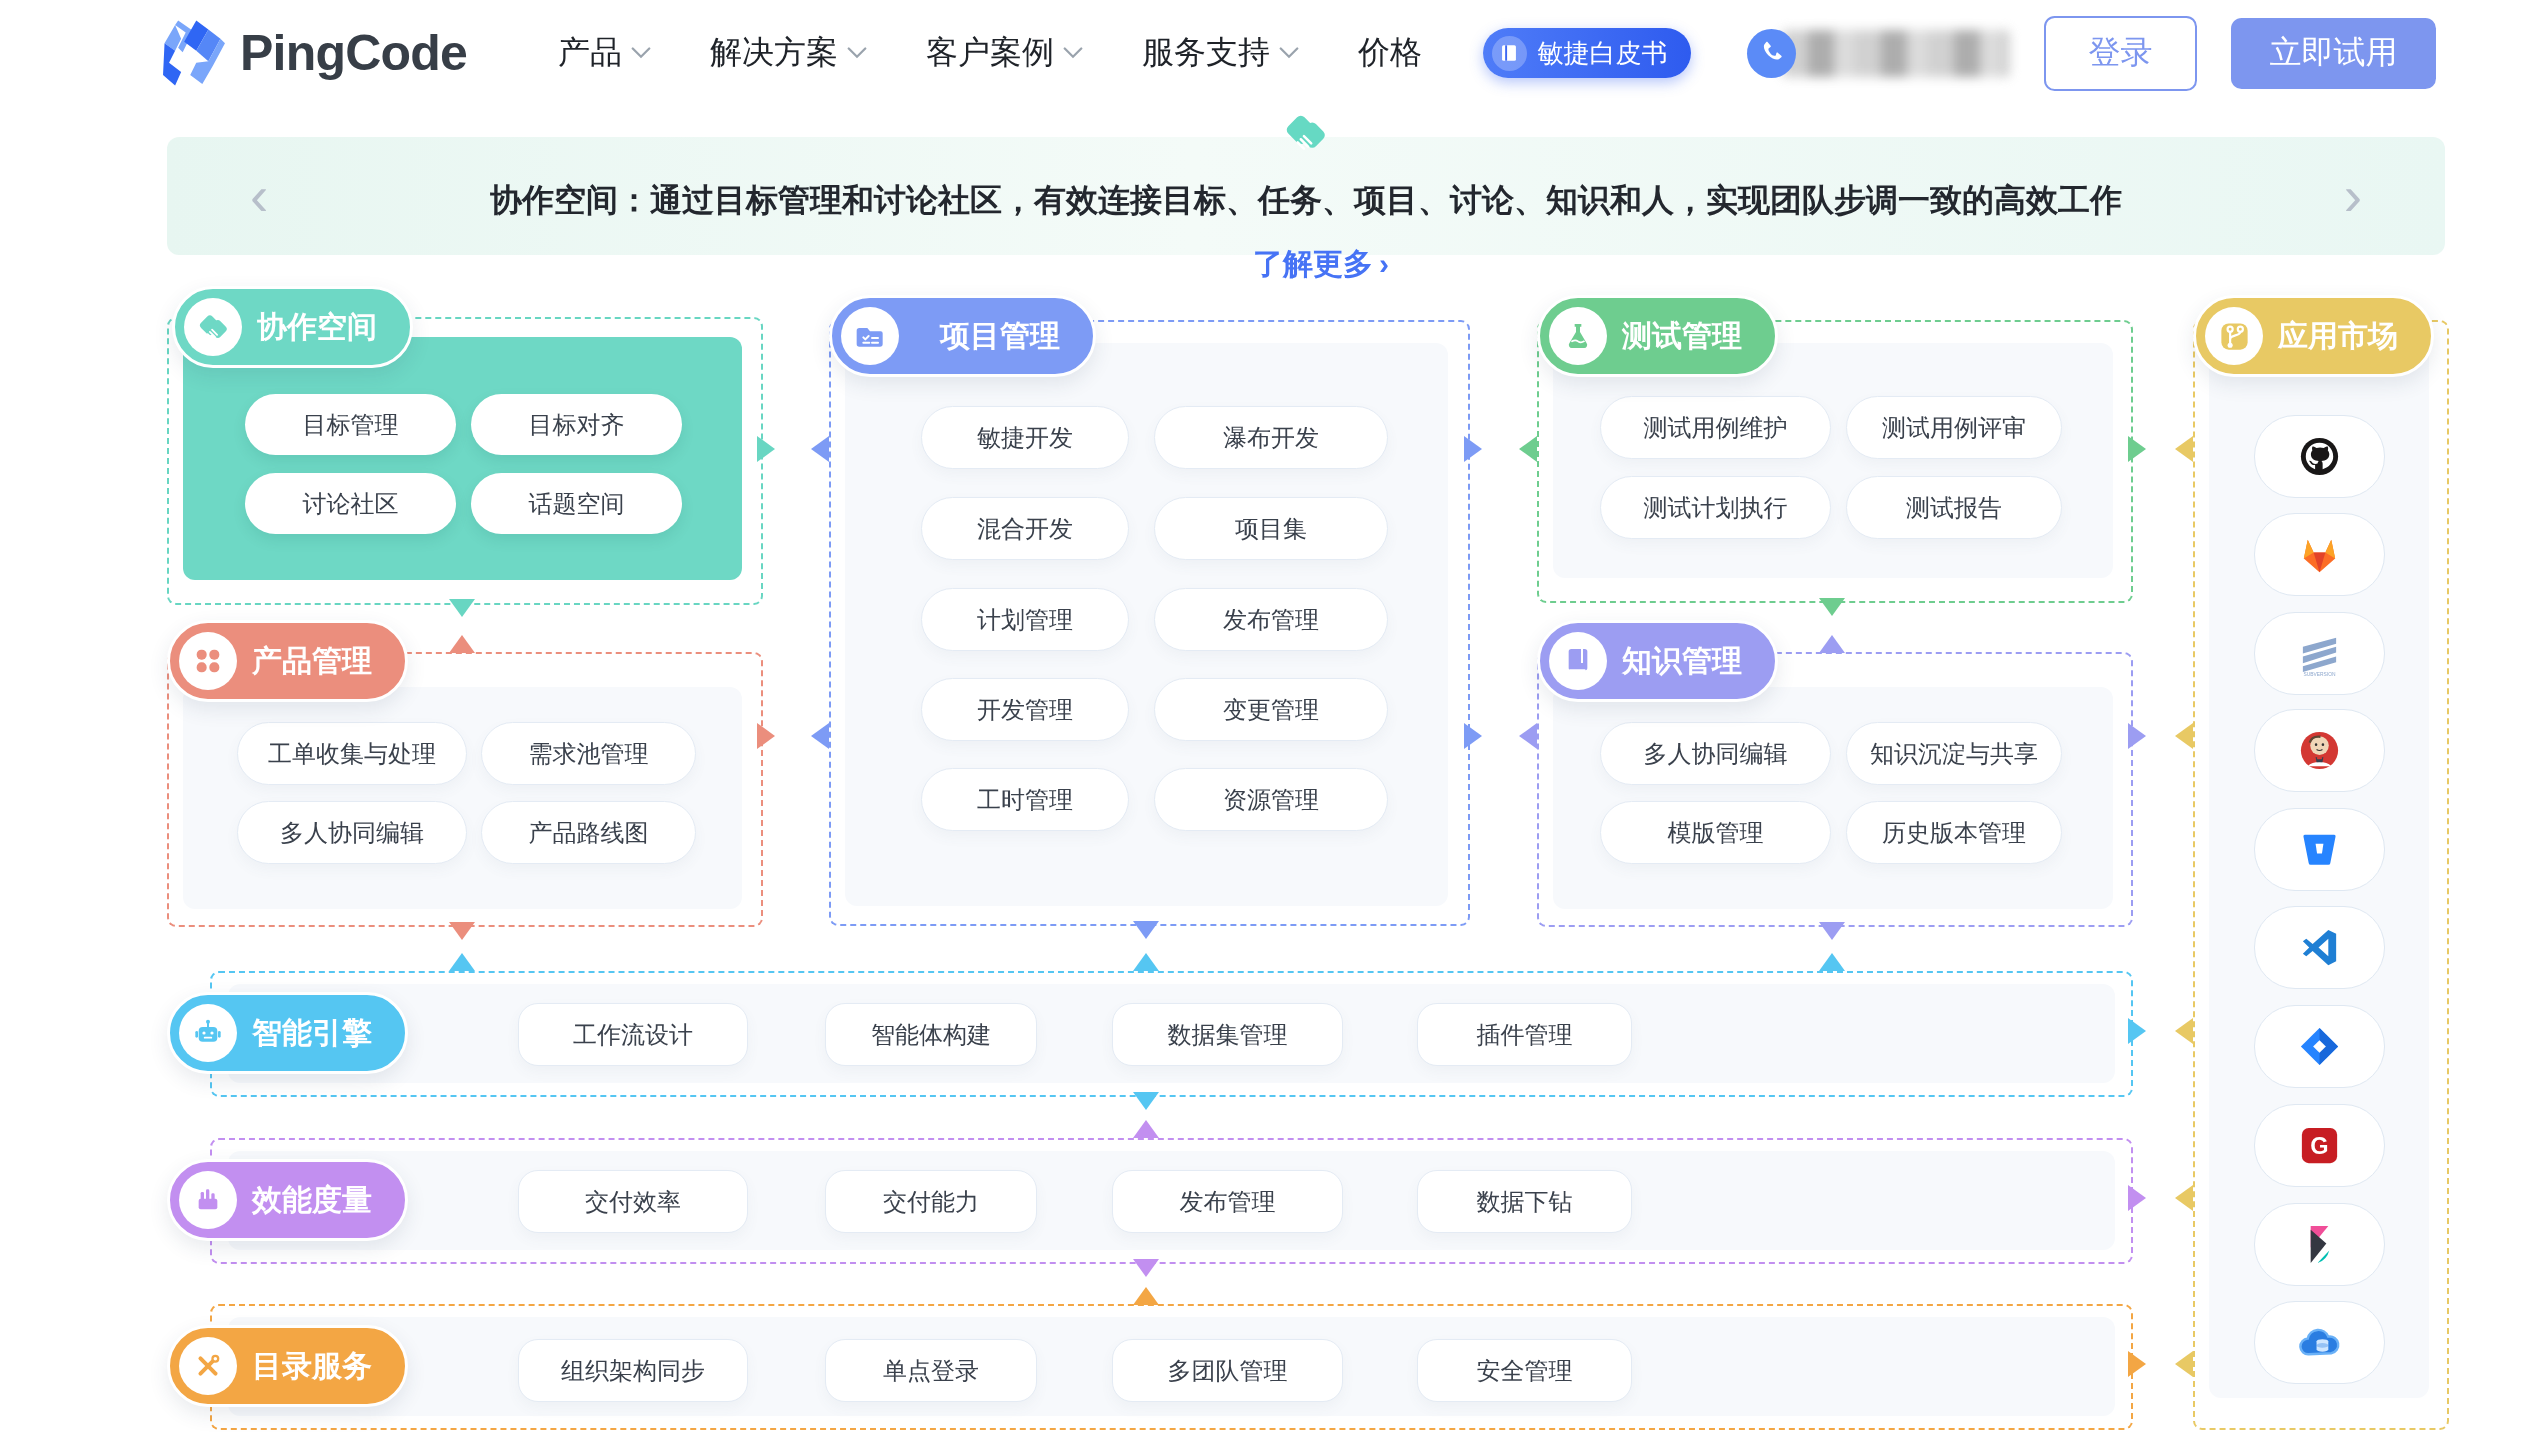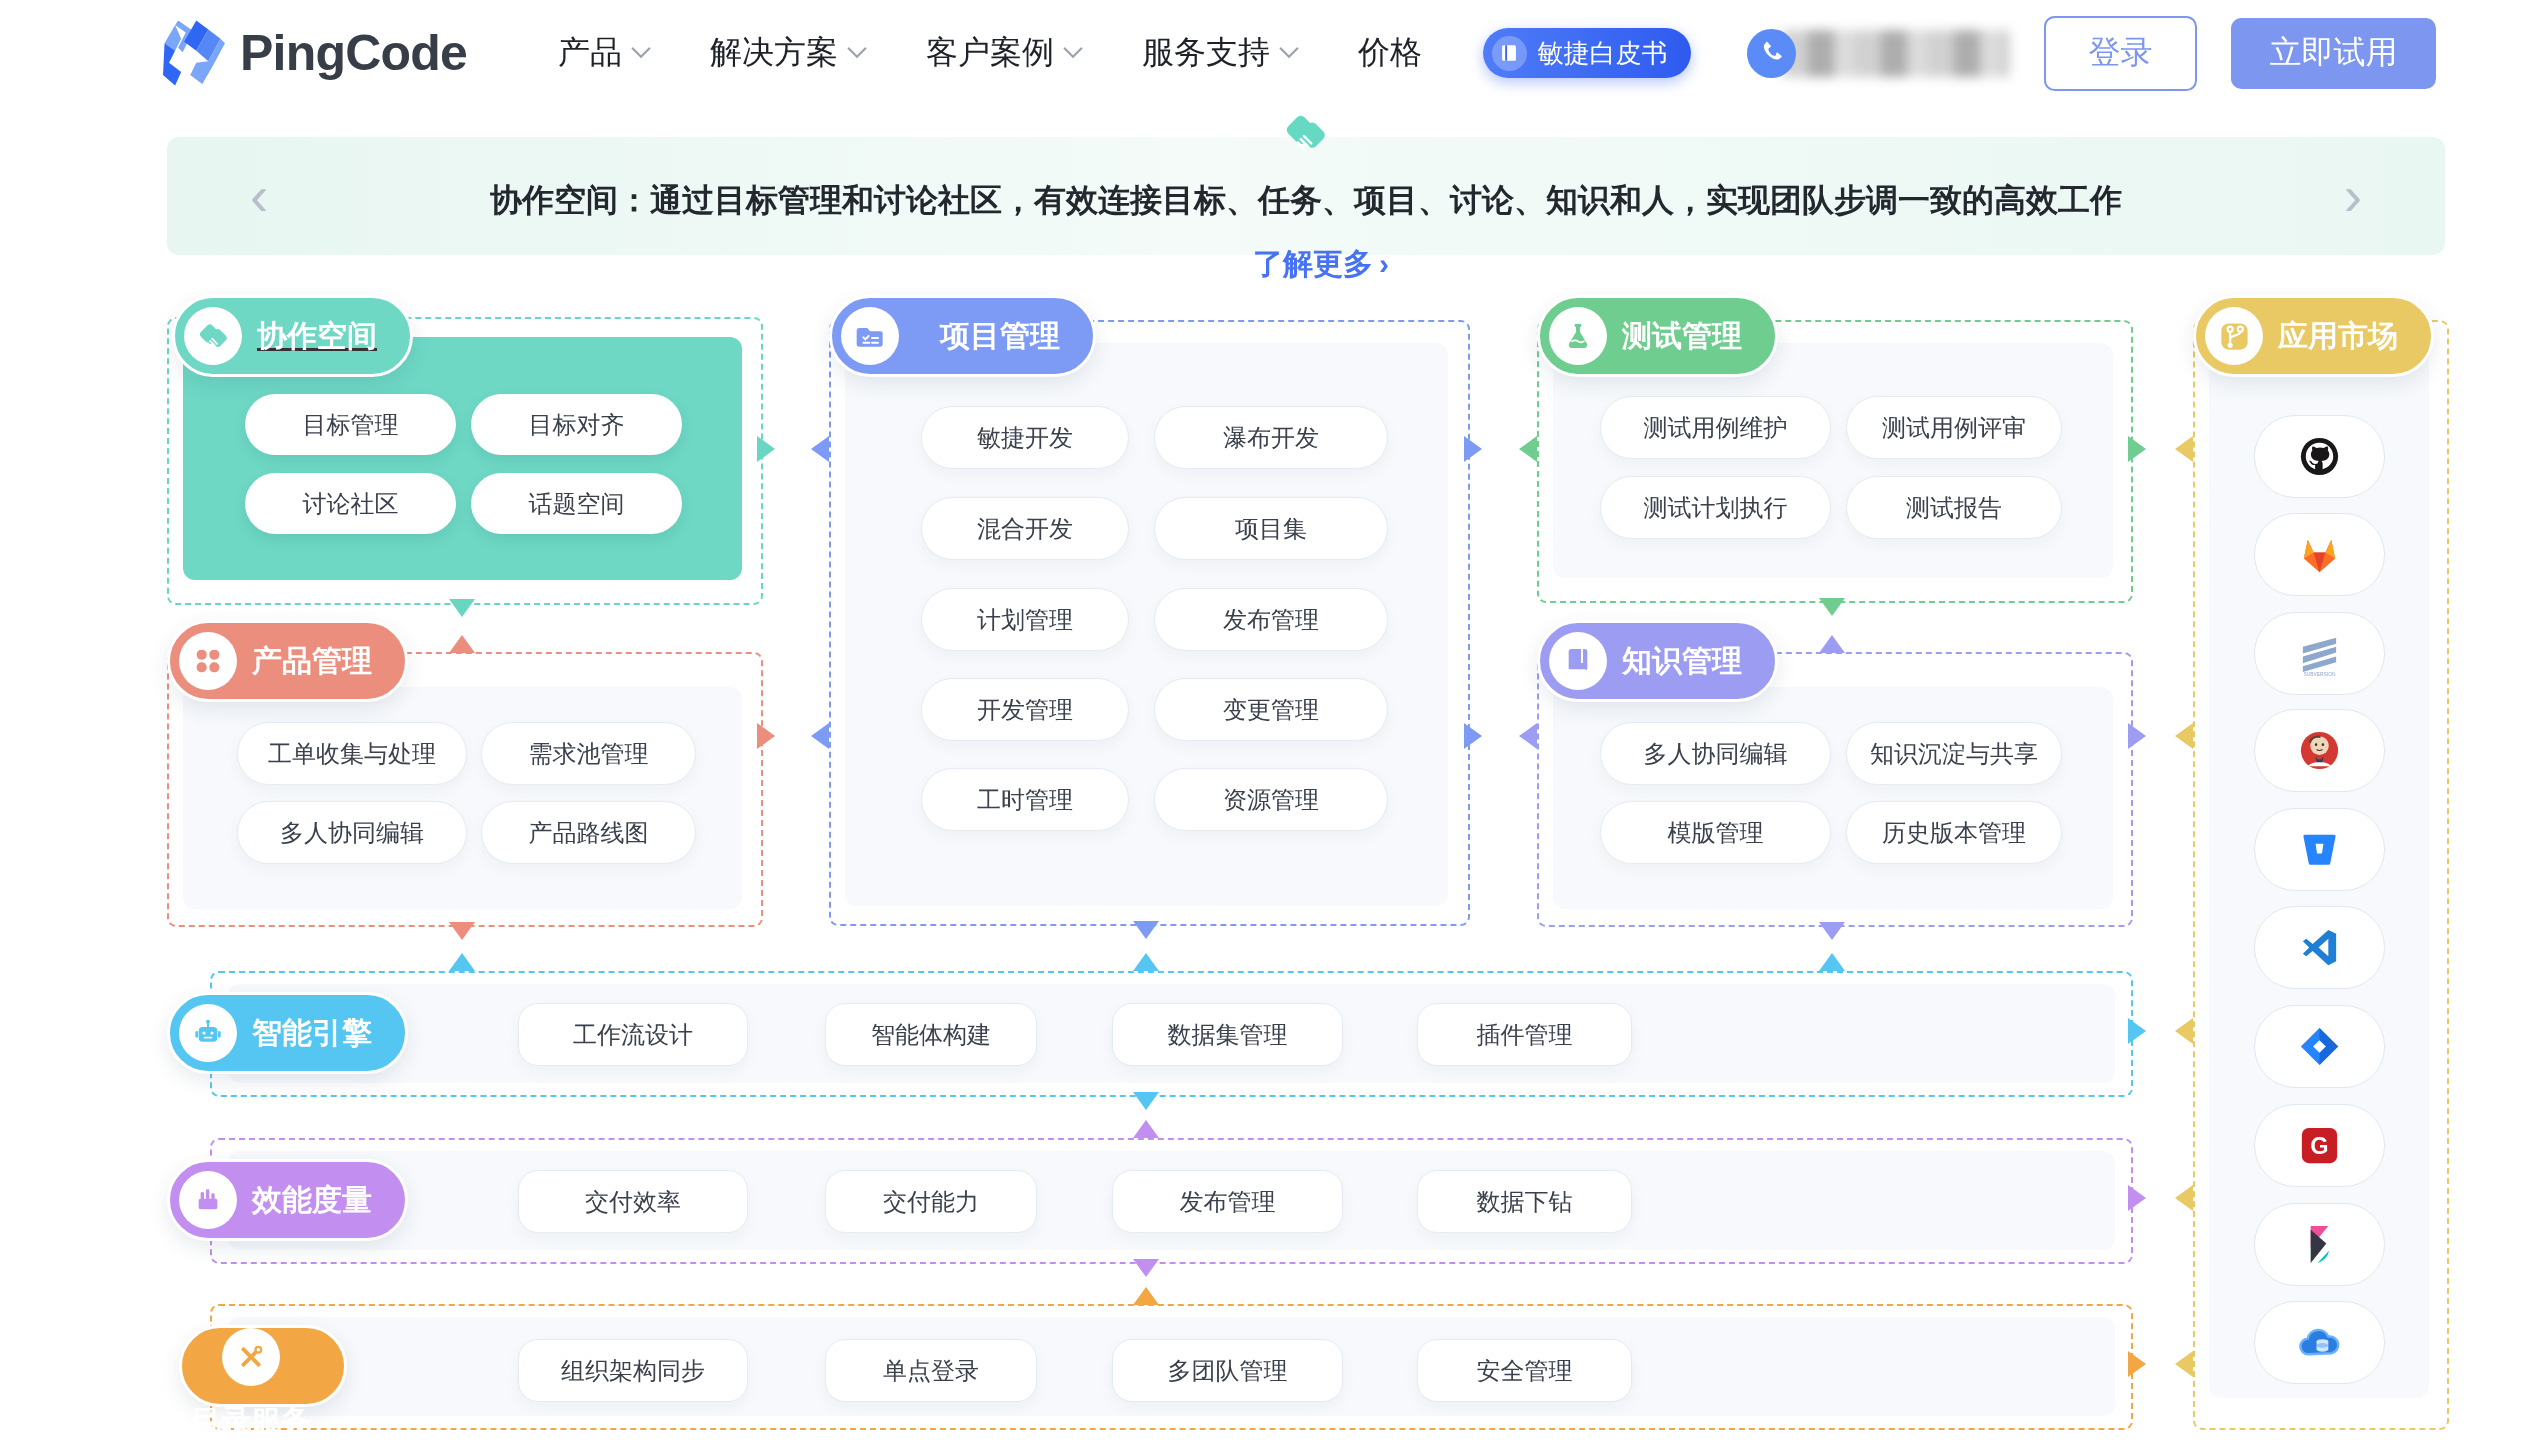--- a/index.html
+++ b/index.html
@@ -166,21 +166,21 @@
 
   <div>
 
     <div class="dash c-teal" style="left:167px;top:317px;width:592px;height:284px;">
       <div style="position:absolute;left:14.4px;top:18px;width:559px;height:243px;border-radius:12px;" class="bg-teal"></div>
       <div class="chip noborder" style="left:76px;top:75px;width:211px;height:61px;">目标管理</div>
       <div class="chip noborder" style="left:302px;top:75px;width:211px;height:61px;">目标对齐</div>
       <div class="chip noborder" style="left:76px;top:154px;width:211px;height:61px;">讨论社区</div>
       <div class="chip noborder" style="left:302px;top:154px;width:211px;height:61px;">话题空间</div>
     </div>
-    <div class="hpill bg-teal" style="left:172px;top:295px;text-decoration:underline;">
+    <div class="hpill bg-teal" style="left:172px;top:286px;">
       <span class="circ">
         <svg width="35" height="35" viewBox="0 0 48 48">
             <g fill="#6ed8c5">
               <rect x="8" y="10" width="22" height="22" rx="5" transform="rotate(45 19 21)"></rect>
               <rect x="20" y="16" width="20" height="20" rx="5" transform="rotate(45 30 26)"></rect>
             </g>
             <g stroke="#fff" stroke-width="2.4" stroke-linecap="round">
               <line x1="22" y1="27" x2="29" y2="34"></line>
               <line x1="19" y1="30" x2="26" y2="37"></line>
               <line x1="16" y1="33" x2="22" y2="39"></line>
@@ -312,21 +312,21 @@
       <span class="ttl">效能度量</span>
     </div>
 
     <div class="dash c-orange" style="left:210px;top:1304px;width:1919px;height:122px;">
       <div class="panel" style="left:16px;top:10.6px;width:1887px;height:99px;"></div>
       <div class="chip sq" style="left:306px;top:33px;width:228px;height:61px;">组织架构同步</div>
       <div class="chip sq" style="left:613px;top:33px;width:210px;height:61px;">单点登录</div>
       <div class="chip sq" style="left:900px;top:33px;width:229px;height:61px;">多团队管理</div>
       <div class="chip sq" style="left:1205px;top:33px;width:213px;height:61px;">安全管理</div>
     </div>
-    <div class="hpill bg-orange" style="left:179px;top:1325px;flex-direction:column;">
+    <div class="hpill bg-orange" style="left:167px;top:1325px;">
       <span class="circ">
         <svg width="32" height="32" viewBox="0 0 48 48">
             <g fill="#f3a644">
               <g transform="rotate(45 24 24)">
                 <rect x="21" y="5" width="6" height="38" rx="3"></rect>
               </g>
               <g transform="rotate(-45 24 24)">
                 <rect x="21" y="5" width="6" height="38" rx="3"></rect>
               </g>
               <circle cx="35" cy="13" r="6"></circle>

